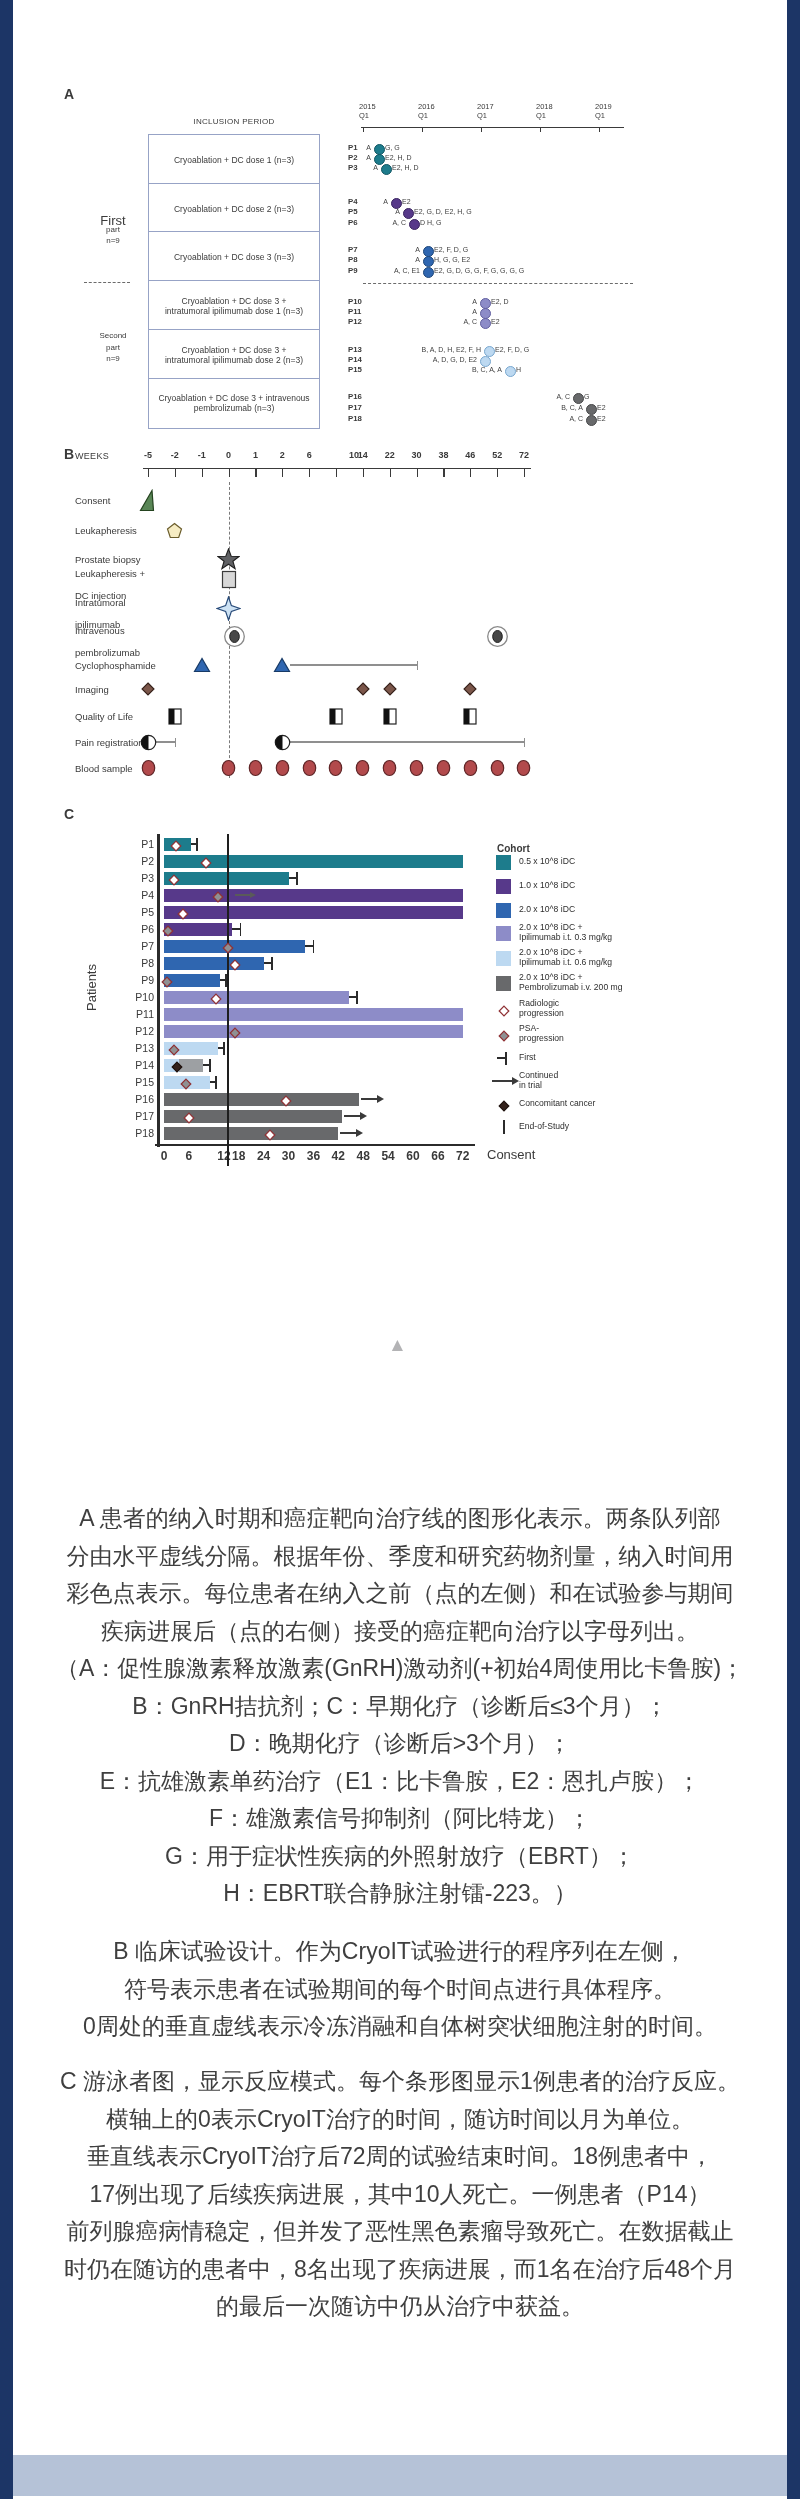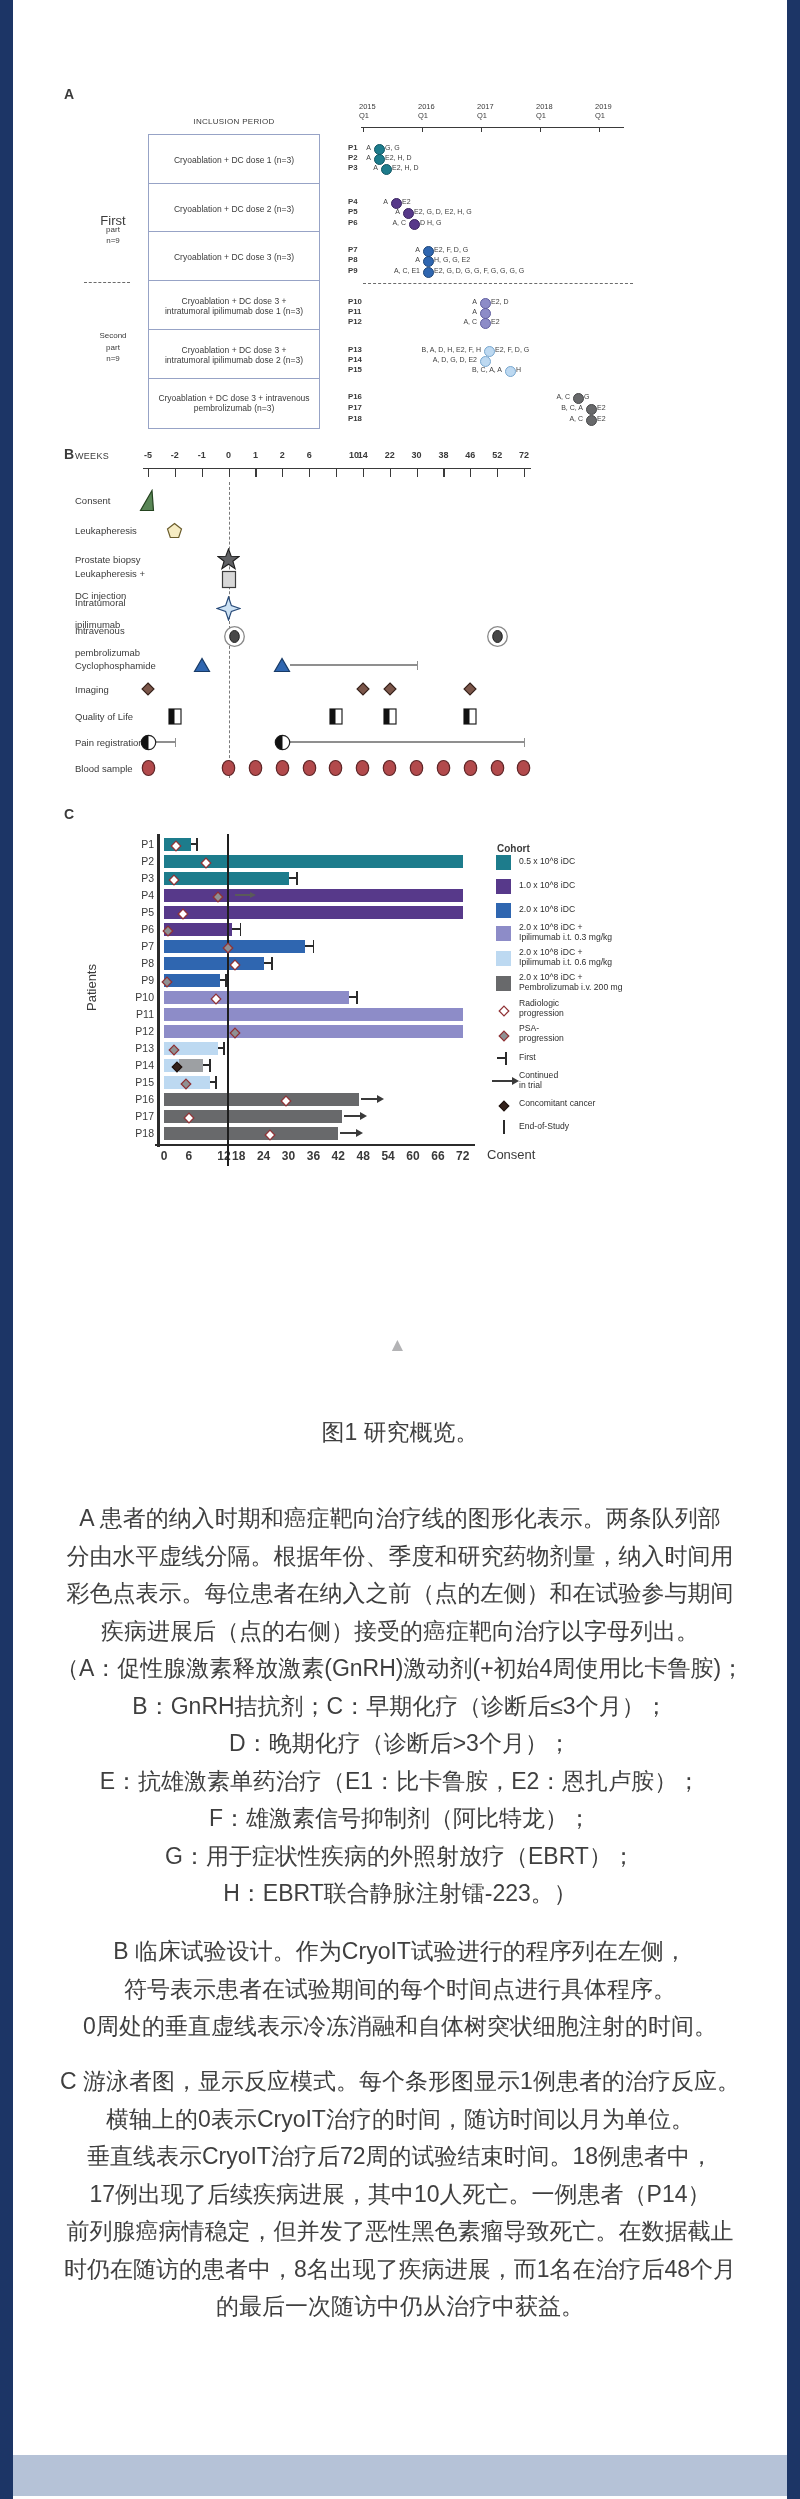--- a/index.html
+++ b/index.html
@@ -39,21 +39,20 @@
   <div class="abs ctr figtext" style="left:148px;top:117px;width:172px;font-size:8px;letter-spacing:.3px;">INCLUSION PERIOD</div>
 
   <div class="abs figtext" style="left:75px;top:451px;font-size:9px;letter-spacing:.3px;">WEEKS</div>
 
   <div class="abs ctr figtext" style="left:36px;top:980px;width:110px;font-size:13px;transform:rotate(-90deg);">Patients</div>
   <div class="abs figtext" style="left:487px;top:1147px;font-size:13px;">Consent</div>
   <div class="abs figtext" style="left:497px;top:843px;font-size:10px;font-weight:bold;">Cohort</div>
 
   <span class="abs" id="collapse-arrow" style="left:388px;top:1334px;font-size:19px;color:#b3b3b5;cursor:pointer;">▲</span>
 
-  <div id="cap-title" style="top:1417px;">图1 研究概览。</div>
   <div id="caption-lines">
       <div class="capline" style="top: 1500px;">A 患者的纳入时期和癌症靶向治疗线的图形化表示。两条队列部</div>
       <div class="capline" style="top: 1537.5px;">分由水平虚线分隔。根据年份、季度和研究药物剂量，纳入时间用</div>
       <div class="capline" style="top: 1575px;">彩色点表示。每位患者在纳入之前（点的左侧）和在试验参与期间</div>
       <div class="capline" style="top: 1612.5px;">疾病进展后（点的右侧）接受的癌症靶向治疗以字母列出。</div>
       <div class="capline" style="top: 1650px;">（A：促性腺激素释放激素(GnRH)激动剂(+初始4周使用比卡鲁胺)；</div>
       <div class="capline" style="top: 1687.5px;">B：GnRH拮抗剂；C：早期化疗（诊断后≤3个月）；</div>
       <div class="capline" style="top: 1725px;">D：晚期化疗（诊断后&gt;3个月）；</div>
       <div class="capline" style="top: 1762.5px;">E：抗雄激素单药治疗（E1：比卡鲁胺，E2：恩扎卢胺）；</div>
       <div class="capline" style="top: 1800px;">F：雄激素信号抑制剂（阿比特龙）；</div>

